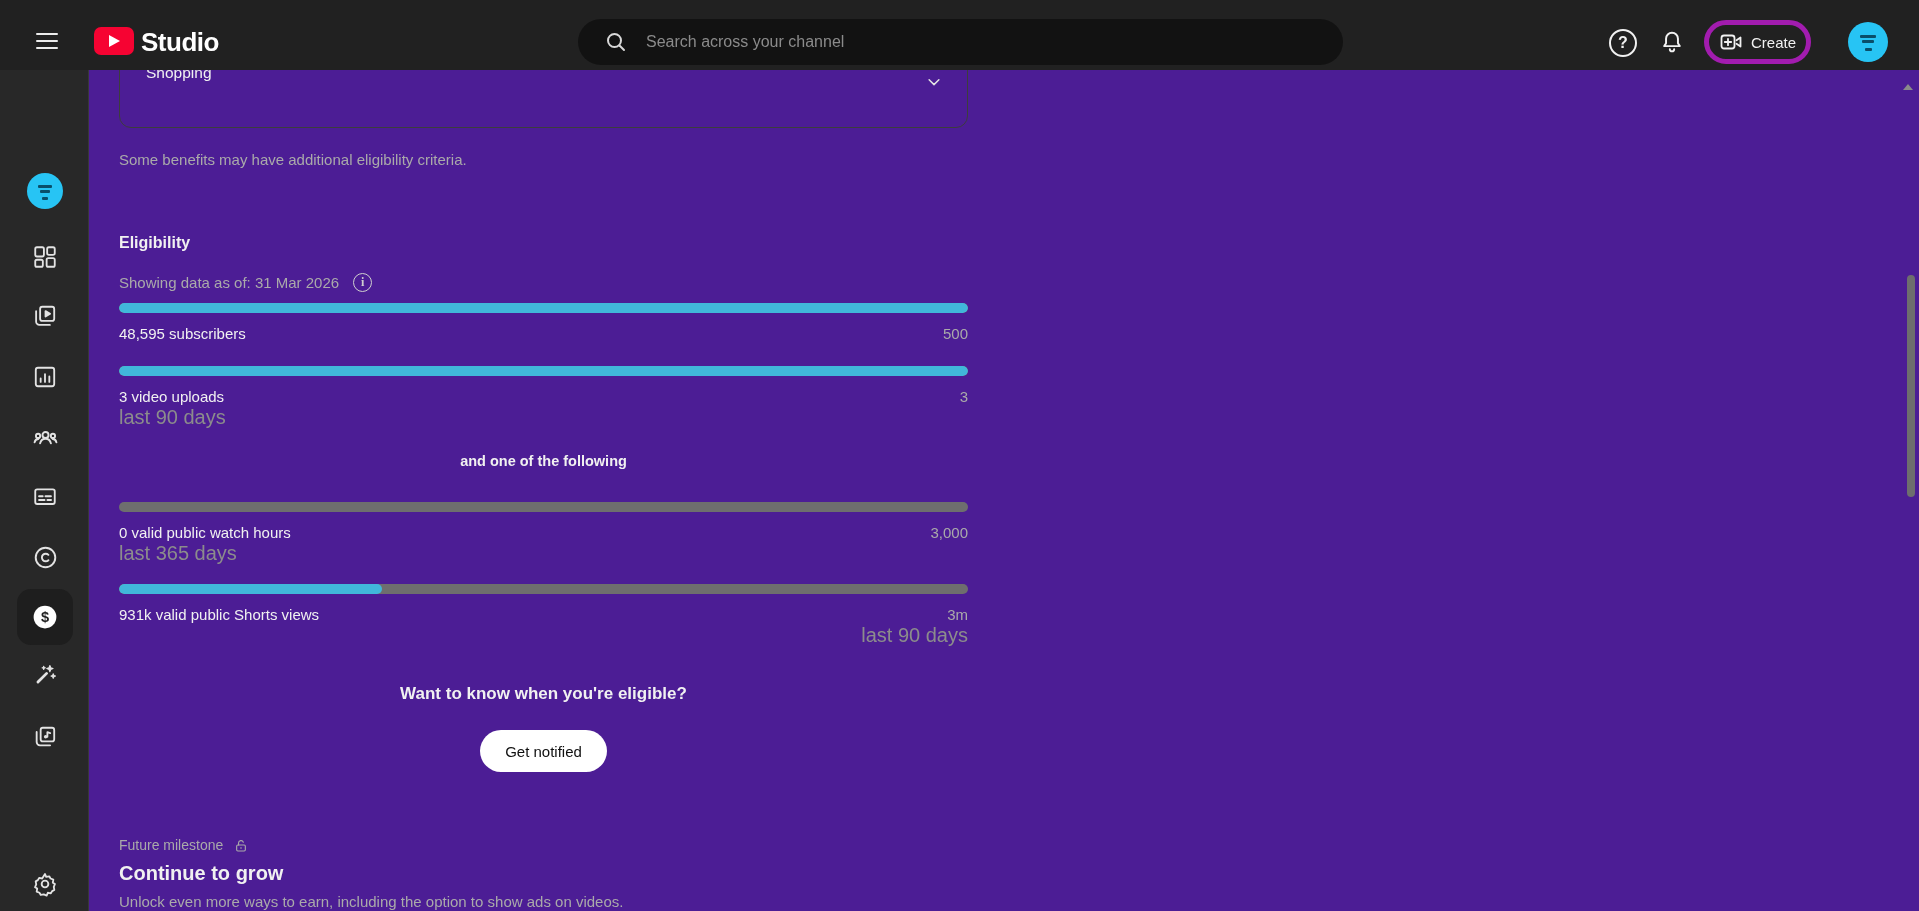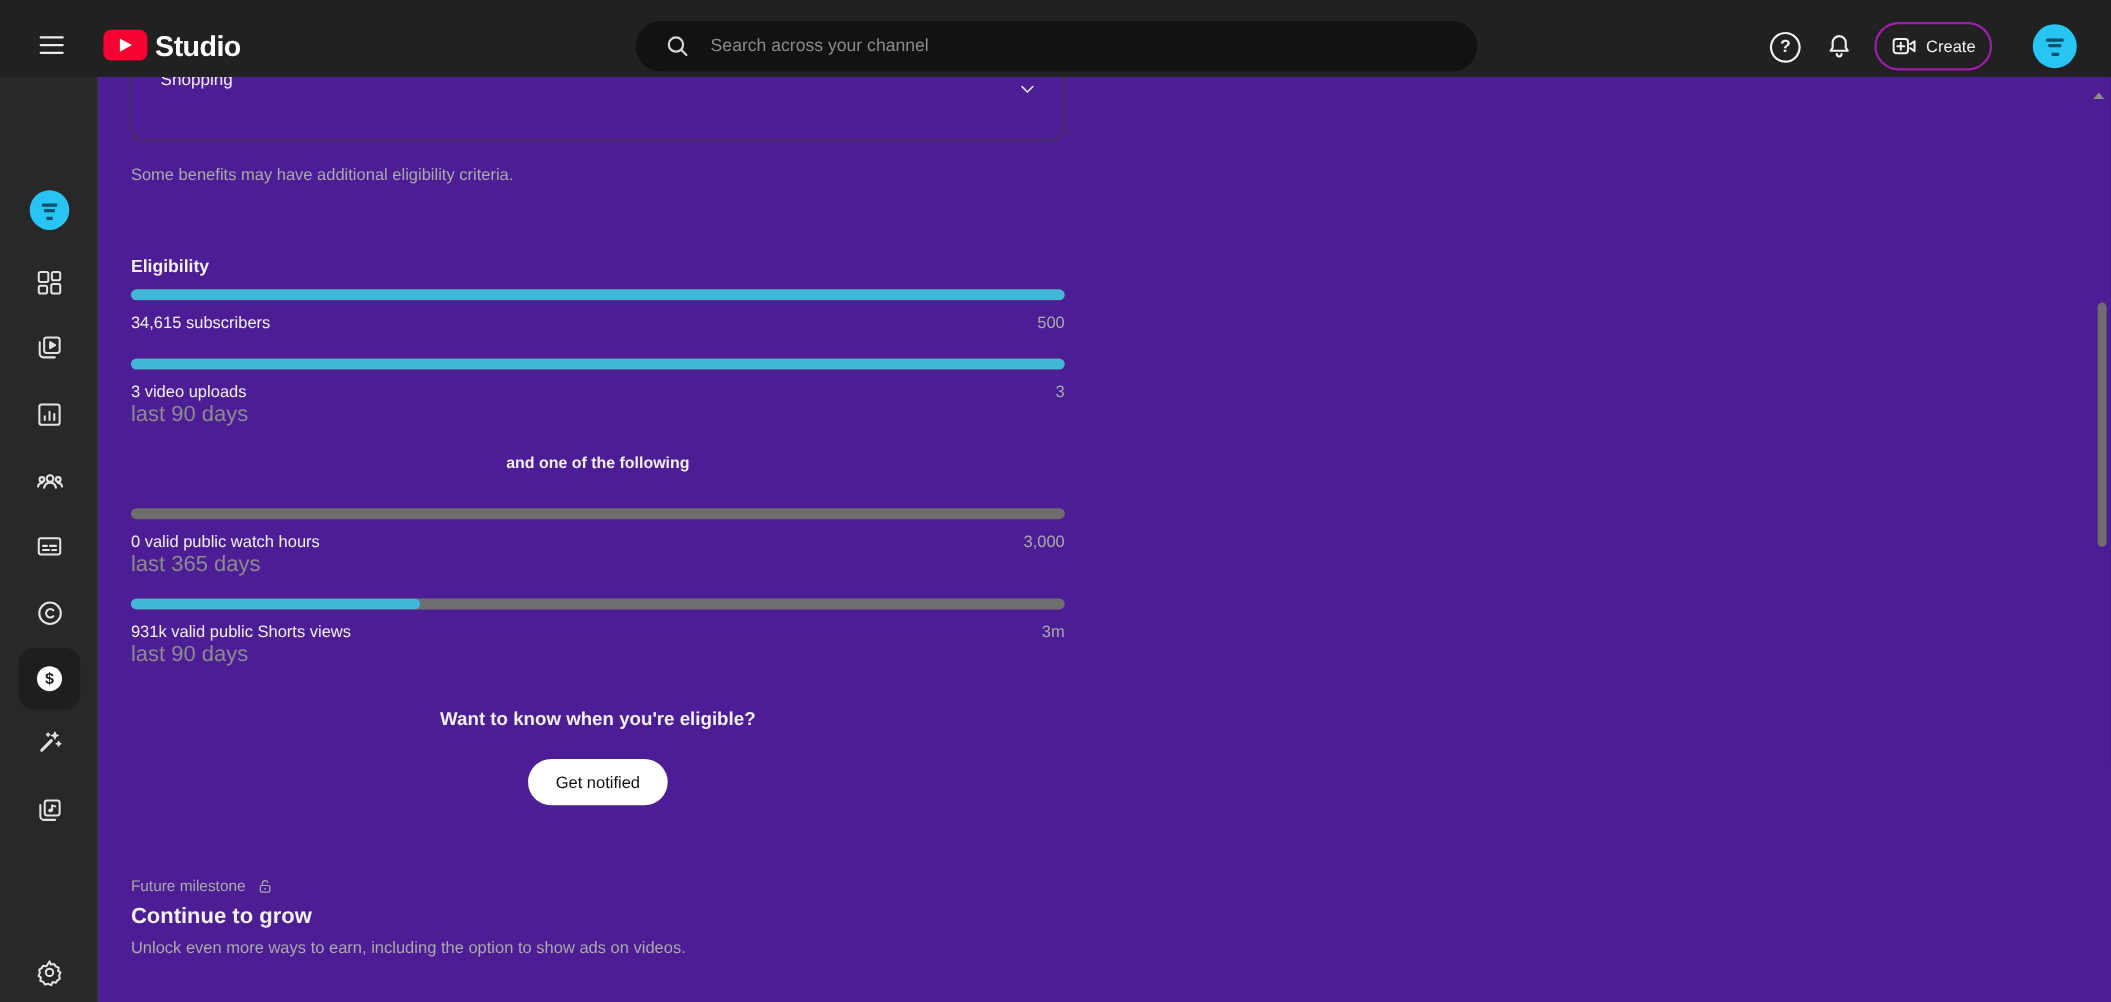--- a/index.html
+++ b/index.html
@@ -30,21 +30,21 @@
   }
   .searchbar input::placeholder { color:#8b8b8b; }
   .icon-btn { position:absolute; background:none; border:none; cursor:pointer; color:#f1f1f1; }
   .help-circle {
     width:28px; height:28px; border:2px solid #f1f1f1; border-radius:50%;
     display:flex; align-items:center; justify-content:center;
     font-size:16px; font-weight:bold; color:#f1f1f1;
   }
   .create-btn {
     position:absolute; left:1704px; top:20px; height:44px; width:107px;
-    border:2px solid #a21caf; border-radius:22px; background:transparent;
+    border:5px solid #a21caf; border-radius:22px; background:transparent;
     display:flex; align-items:center; justify-content:center; gap:8px;
     color:#f1f1f1; font-size:15px; font-weight:500; font-family:inherit; cursor:pointer;
   }
   .avatar-top {
     position:absolute; left:1848px; top:22px; width:40px; height:40px; border-radius:50%;
     background:#27c4f4; cursor:pointer; overflow:hidden;
   }
   .avatar-top i, .avatar-mini i { display:block; background:rgba(0,40,60,.75); height:3px; border-radius:1px; }
   .avatar-top i.l1 { width:16px; margin:13px auto 2px; }
   .avatar-top i.l2 { width:12px; margin:0 auto; }
@@ -98,21 +98,21 @@
   .req { position:relative; }
   .req .track { height:10px; border-radius:5px; background:#6e6e6e; overflow:hidden; }
   .req .fill { height:10px; border-radius:5px; background:#41b7da; width:0; }
   .req .lblrow { margin-top:11px; display:flex; justify-content:space-between; line-height:20px; }
   .req .lbl { font-size:15px; color:#f1f1f1; }
   .req .target { font-size:15px; color:#aaaaaa; }
   .req .sub { font-size:20px; color:#8c8c8c; line-height:20px; }
   .req.r1 { margin-top:10px; }
   .req.r2 { margin-top:22px; }
   .req.r3 { margin-top:32px; }
-  .req.r4 { margin-top:21px; }
+  .req.r4 { margin-top:21px;text-align:right; }
 
   .divider-text { margin-top:25px; text-align:center; font-size:14.5px; font-weight:bold; color:#f1f1f1; line-height:18px; }
   .notify-prompt { margin-top:39px; text-align:center; font-size:17px; font-weight:bold; color:#f1f1f1; line-height:20px; }
   .notify-wrap { margin-top:26px; text-align:center; }
   .notify-btn {
     height:42px; padding:0 25px; border:none; border-radius:21px; background:#ffffff;
     color:#0f0f0f; font-size:15px; font-weight:500; font-family:inherit; cursor:pointer;
   }
 
   .future-kicker { margin-top:65px; display:flex; align-items:center; gap:10px; font-size:14px; color:#aaaaaa; line-height:17px; }
@@ -284,27 +284,31 @@
         <svg width="18" height="18" viewBox="0 0 24 24">
             <path d="M5.5 9l6.5 6.5L18.5 9"></path>
           </svg>
       </span>
     </div>
 
     <div class="benefits-note">Some benefits may have additional eligibility criteria.</div>
 
     <div class="elig-title">Eligibility</div>
 
+    <div class="asof-row">
+      <span class="asof-text">Showing data as of: 31 Mar 2026</span>
+      <span class="info-circ">i</span>
+    </div>
 
     <div class="req r1">
       <div class="track">
         <div class="fill" style="width: 100%;"></div>
       </div>
       <div class="lblrow">
-        <span class="lbl">34,615 subscribers</span>
+        <span class="lbl">48,595 subscribers</span>
         <span class="target">500</span>
       </div>
     </div>
 
     <div class="req r2">
       <div class="track">
         <div class="fill" style="width: 100%;"></div>
       </div>
       <div class="lblrow">
         <span class="lbl">3 video uploads</span>

